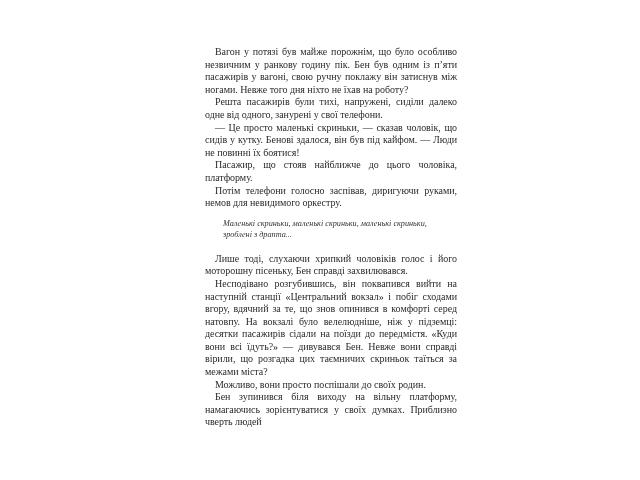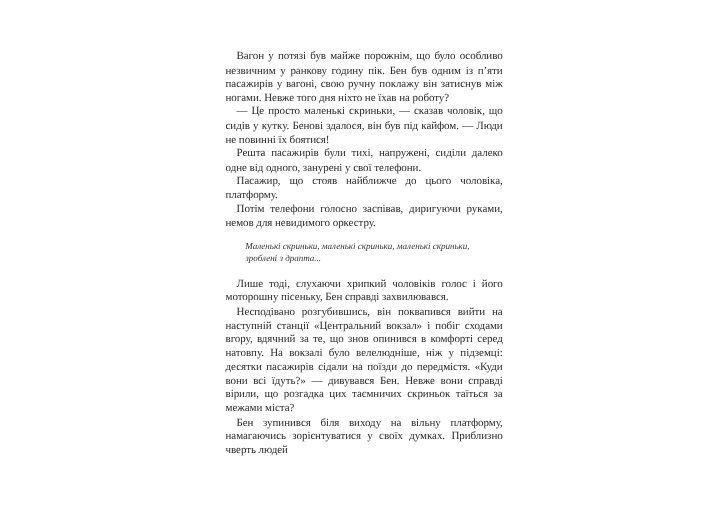--- a/index.html
+++ b/index.html
@@ -7,24 +7,25 @@
   .page { position:absolute; left:205px; top:46px; width:252px; font-family:"Liberation Serif", serif; color:#2a2a2a; }
   .pagenum { font-size:8px; margin:0 0 14px 0; color:#333; }
   .p { font-size:10px; line-height:12.6px; text-align:justify; text-indent:10px; margin:0; letter-spacing:-0.05px; }
   .verse { font-style:italic; font-size:8.2px; line-height:11.5px; margin:8px 0 12px 18px; text-indent:0; color:#333; }
 </style>
 </head>
 <body>
 
 <div class="page">
   <p class="p">Вагон у потязі був майже порожнім, що було особливо незвичним у ранкову годину пік. Бен був одним із п’яти пасажирів у вагоні, свою ручну поклажу він затиснув між ногами. Невже того дня ніхто не їхав на роботу?</p>
+  <p class="p">Решта пасажирів були тихі, напружені, сиділи далеко одне від одного, занурені у свої телефони.</p>
   <p class="p">— Це просто маленькі скриньки, — сказав чоловік, що сидів у кутку. Бенові здалося, він був під кайфом. — Люди не повинні їх боятися!</p>
-  <p class="p">Решта пасажирів були тихі, напружені, сиділи далеко одне від одного, занурені у свої телефони.</p>
   <p class="p">Пасажир, що стояв найближче до цього чоловіка, платформу.</p>
   <p class="p">Потім телефони голосно заспівав, диригуючи руками, немов для невидимого оркестру.</p>
   <div class="verse">
     <div>Маленькі скриньки, маленькі скриньки, маленькі скриньки,</div>
     <div>зроблені з драпта...</div>
   </div>
   <p class="p">Лише тоді, слухаючи хрипкий чоловіків голос і його моторошну пісеньку, Бен справді захвилювався.</p>
   <p class="p">Несподівано розгубившись, він поквапився вийти на наступній станції «Центральний вокзал» і побіг сходами вгору, вдячний за те, що знов опинився в комфорті серед натовпу. На вокзалі було велелюдніше, ніж у підземці: десятки пасажирів сідали на поїзди до передмістя. «Куди вони всі їдуть?» — дивувався Бен. Невже вони справді вірили, що розгадка цих таємничих скриньок таїться за межами міста?</p>
+  <p class="p">Можливо, вони просто поспішали до своїх родин.</p>
   <p class="p">Бен зупинився біля виходу на вільну платформу, намагаючись зорієнтуватися у своїх думках. Приблизно чверть людей</p>
 </div>
 
 </body></html>

